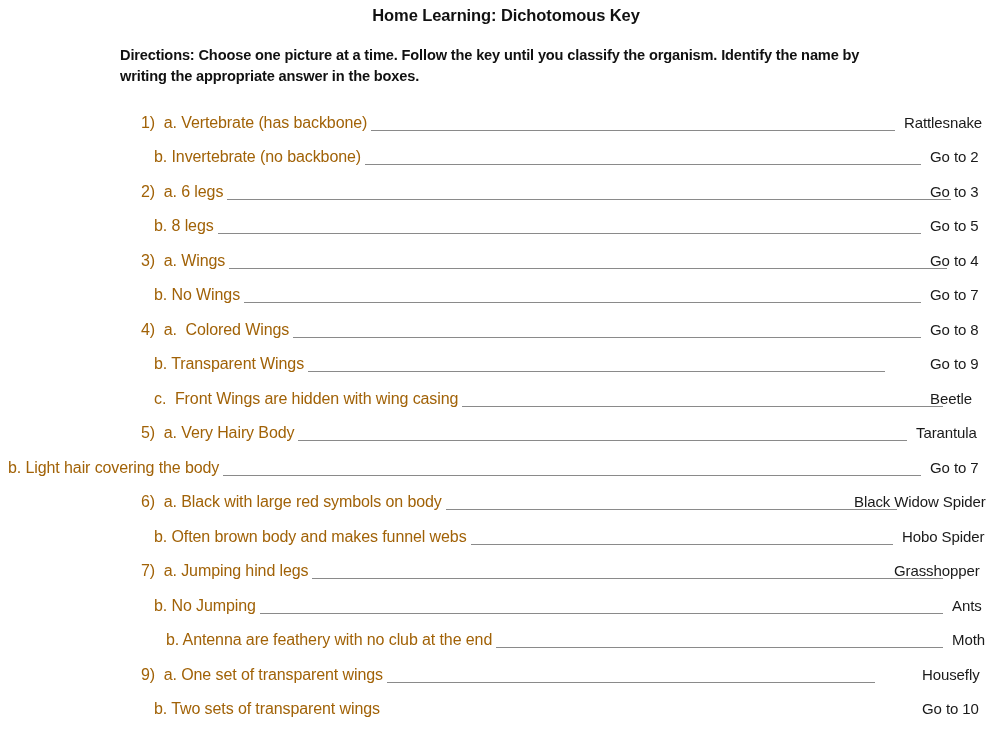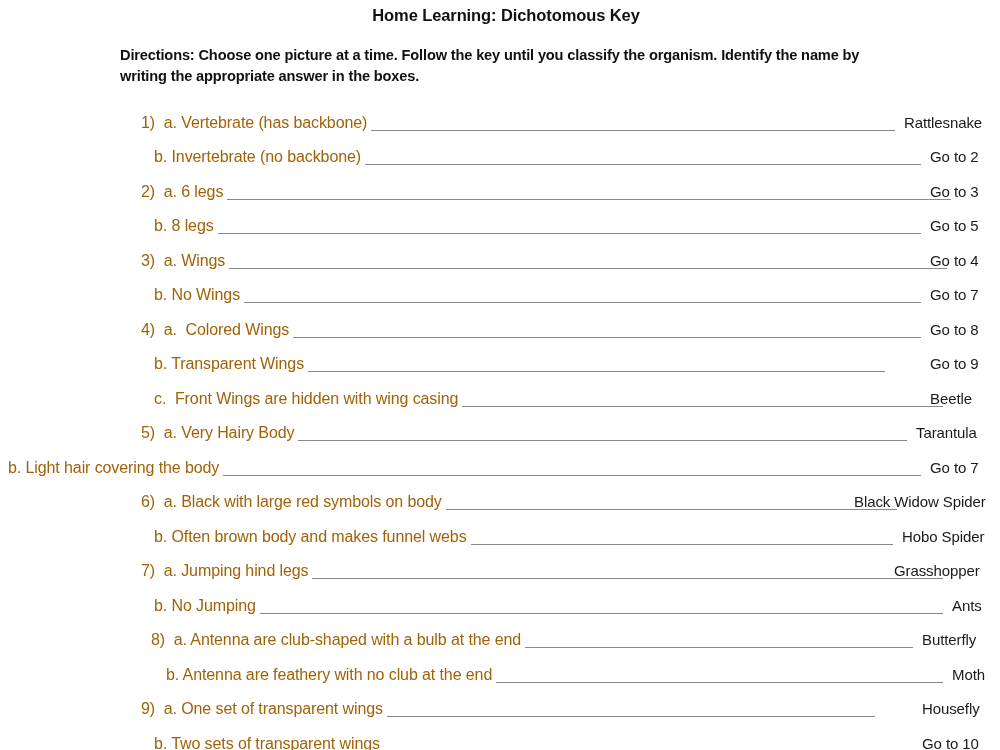--- a/index.html
+++ b/index.html
@@ -184,25 +184,20 @@
       <div class="key-row ind-a" style="padding-right: 52px;">
         <span class="row-label">7)  a. Jumping hind legs</span>
         <span class="rule"></span>
         <span class="answer" style="width: 106px;">Grasshopper</span>
       </div>
       <div class="key-row ind-b" style="padding-right: 52px;">
         <span class="row-label">b. No Jumping</span>
         <span class="rule"></span>
         <span class="answer" style="width: 48px;">Ants</span>
       </div>
-      <div class="key-row ind-a2" style="padding-right: 82px;">
-        <span class="row-label">8)  a. Antenna are club-shaped with a bulb at the end</span>
-        <span class="rule"></span>
-        <span class="answer" style="width: 78px;">Butterfly</span>
-      </div>
       <div class="key-row ind-b2" style="padding-right: 52px;">
         <span class="row-label">b. Antenna are feathery with no club at the end</span>
         <span class="rule"></span>
         <span class="answer" style="width: 48px;">Moth</span>
       </div>
       <div class="key-row ind-a" style="padding-right: 120px;">
         <span class="row-label">9)  a. One set of transparent wings</span>
         <span class="rule"></span>
         <span class="answer" style="width: 78px;">Housefly</span>
       </div>

